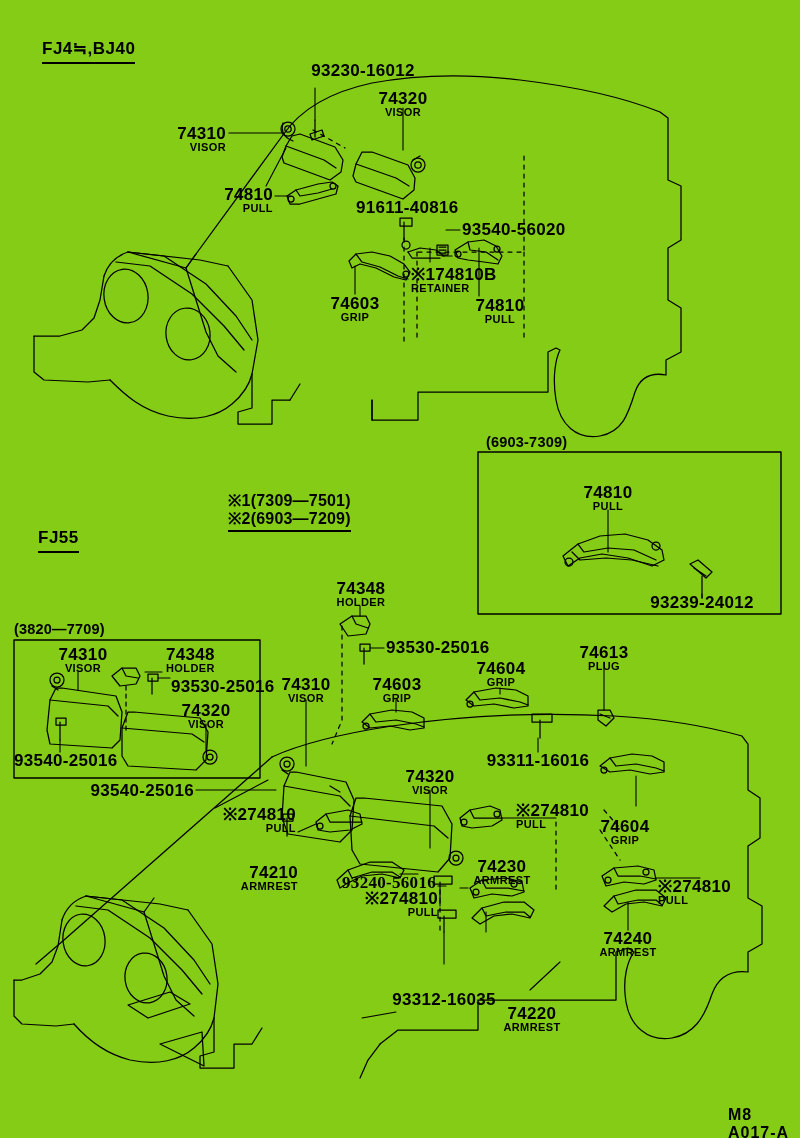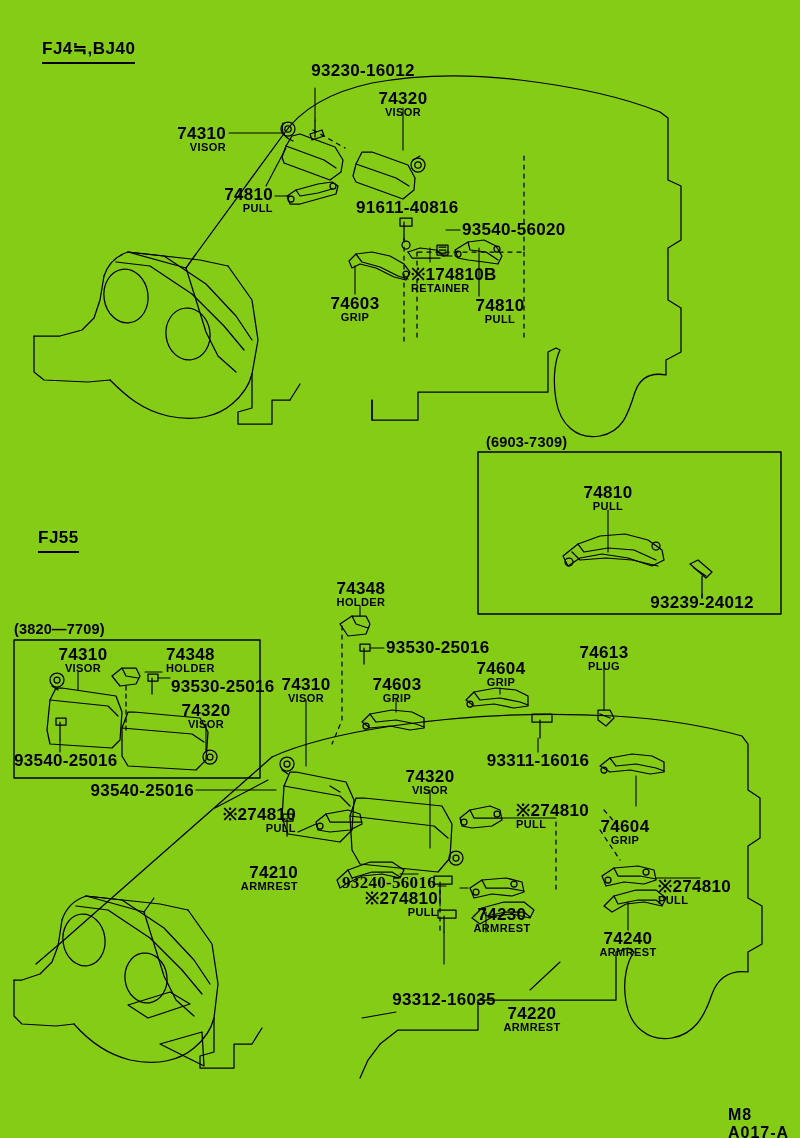--- a/index.html
+++ b/index.html
@@ -380,20 +380,24 @@
         <path d="M628,902 L628,930"></path>
         <path d="M656,878 L700,878"></path>
         <path d="M530,990 L560,962"></path>
         <path d="M362,1018 L396,1012"></path>
       </g>
     </g>
   </svg>
 
   <div class="hdr" style="left:42px;top:38px;">FJ4≒,BJ40</div>
 
+  <div class="notes" style="left:228px;top:492px;">
+    <div>※1(7309—7501)</div>
+    <div>※2(6903—7209)</div>
+  </div>
 
   <div class="hdr" style="left:38px;top:528px;">FJ55</div>
 
   <div class="lbl ctr" style="left:315px;top:62px;margin-left:48px;">
     <div class="num">93230-16012</div>
   </div>
 
   <div class="lbl ctr" style="left:403px;top:90px;">
     <div class="num">74320</div>
     <div class="sub">VISOR</div>
@@ -527,21 +531,21 @@
 
   <div class="lbl rgt" style="left:436px;top:874px;font-family:Liberation Serif, serif;">
     <div class="num">93240-56016</div>
   </div>
 
   <div class="lbl rgt" style="left:438px;top:890px;">
     <div class="num">※274810</div>
     <div class="sub">PULL</div>
   </div>
 
-  <div class="lbl ctr" style="left:502px;top:858px;margin-top:48px;">
+  <div class="lbl ctr" style="left:502px;top:858px;">
     <div class="num">74230</div>
     <div class="sub">ARMREST</div>
   </div>
 
   <div class="lbl ctr" style="left:625px;top:818px;">
     <div class="num">74604</div>
     <div class="sub">GRIP</div>
   </div>
 
   <div class="lbl" style="left:658px;top:878px;">

